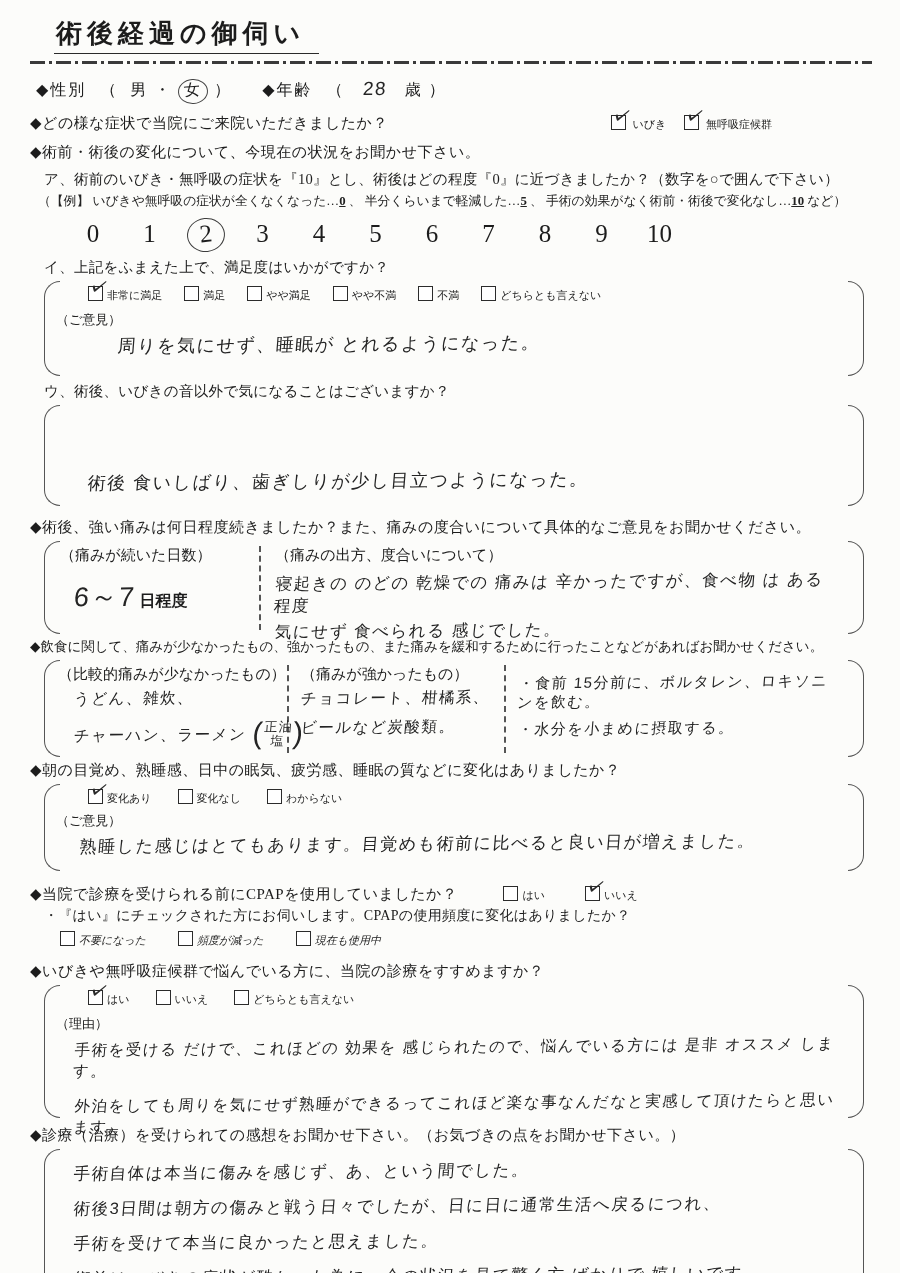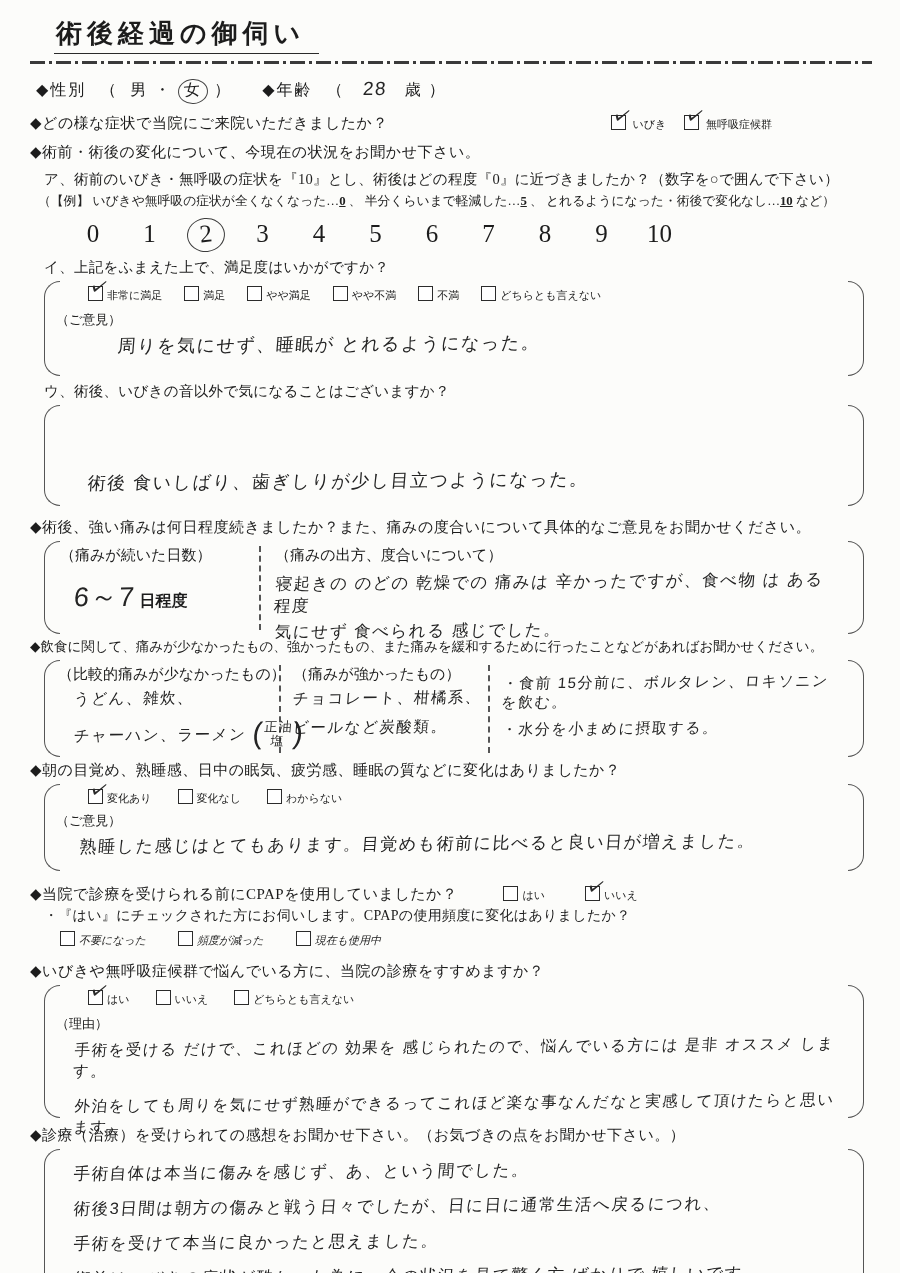--- a/index.html
+++ b/index.html
@@ -113,21 +113,21 @@
       <span class="cb checked"></span>
       <span>無呼吸症候群</span>
     </span>
   </div>
 </div>
 
 
 <div class="q">◆術前・術後の変化について、今現在の状況をお聞かせ下さい。</div>
 <div class="sub">ア、術前のいびき・無呼吸の症状を『10』とし、術後はどの程度『0』に近づきましたか？（数字を○で囲んで下さい）</div>
 <div class="example">
-  <span>（【例】 いびきや無呼吸の症状が全くなくなった…</span><u>0</u><span> 、 半分くらいまで軽減した…</span><u>5</u><span> 、 とれるようになった・術後で変化なし…</span><u>10</u><span> など）</span>
+  <span>（【例】 いびきや無呼吸の症状が全くなくなった…</span><u>0</u><span> 、 半分くらいまで軽減した…</span><u>5</u><span> 、 手術の効果がなく術前・術後で変化なし…</span><u>10</u><span> など）</span>
 </div>
 <div class="scale">
   <span class="num">0</span>
   <span class="num">1</span>
   <span class="num circled">2</span>
   <span class="num">3</span>
   <span class="num">4</span>
   <span class="num">5</span>
   <span class="num">6</span>
   <span class="num">7</span>
@@ -169,21 +169,21 @@
   </div>
   <div class="vdash" style="padding-left:14px;flex:1;">
     <div class="col-label">（痛みの出方、度合いについて）</div>
     <div class="hand" style="font-size:16.5px;margin-top:6px;">寝起きの のどの 乾燥での 痛みは 辛かったですが、食べ物 は ある程度</div>
     <div class="hand" style="font-size:16.5px;margin-top:4px;">気にせず 食べられる 感じでした。</div>
   </div>
 </div>
 
 
 <div class="q small" style="margin-top:4px;">◆飲食に関して、痛みが少なかったもの、強かったもの、また痛みを緩和するために行ったことなどがあればお聞かせください。</div>
-<div class="ans row" style="height:88px;align-items:stretch;">
+<div class="ans row" style="height:88px;align-items:stretch;gap:8px;">
   <div style="width:205px;">
     <div class="col-label" style="margin-left:-16px;">（比較的痛みが少なかったもの）</div>
     <div class="hand" style="font-size:15.5px;margin-top:4px;">うどん、雑炊、</div>
     <div class="hand" style="font-size:15.5px;margin-top:8px;white-space:nowrap;">
       <span>チャーハン、ラーメン</span>
       <span class="bigparen">(</span><span style="display:inline-block;font-size:13px;line-height:1.05;text-align:center;vertical-align:-6px;"><span>正油</span><br><span>塩</span></span><span class="bigparen">)</span>
     </div>
   </div>
   <div class="vdash" style="padding-left:12px;width:195px;">
     <div class="col-label">（痛みが強かったもの）</div>

